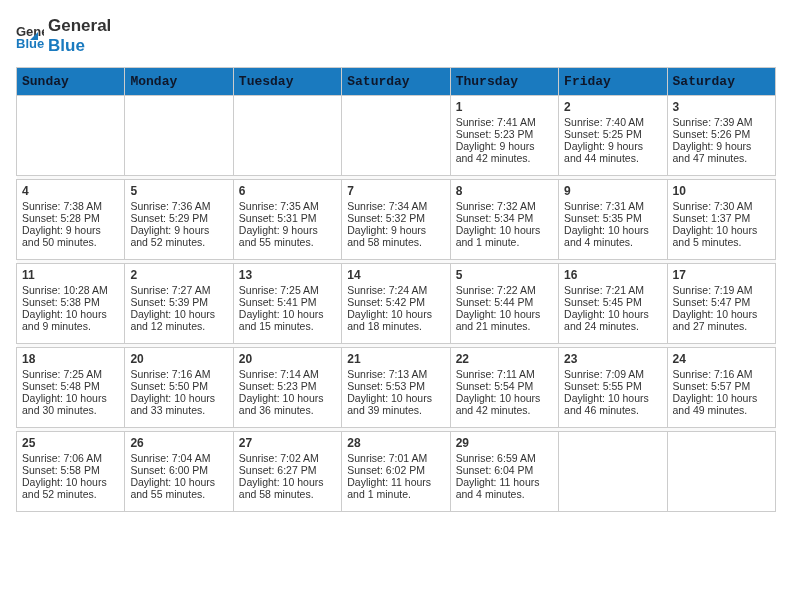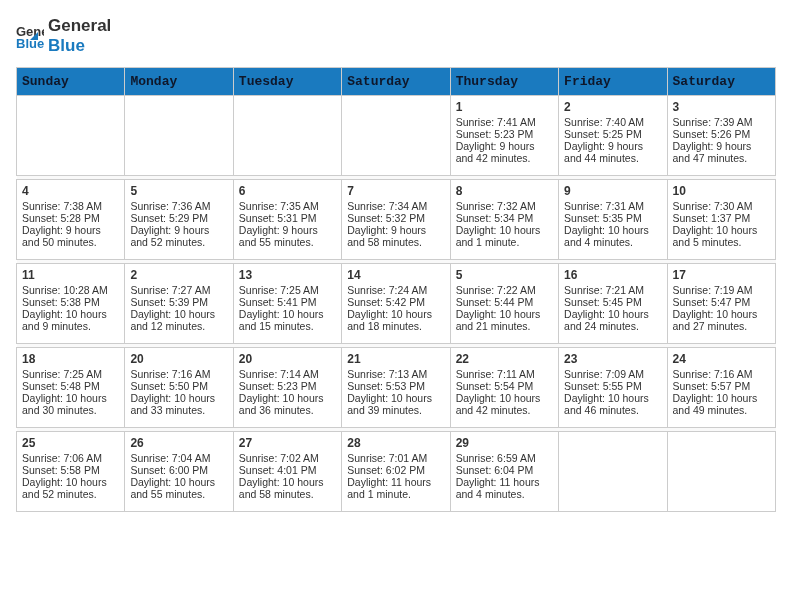--- a/index.html
+++ b/index.html
@@ -323,21 +323,21 @@
           <td>
             <span class="day-num">26</span>
             <div>Sunrise: 7:04 AM</div>
             <div>Sunset: 6:00 PM</div>
             <div>Daylight: 10 hours</div>
             <div>and 55 minutes.</div>
           </td>
           <td>
             <span class="day-num">27</span>
             <div>Sunrise: 7:02 AM</div>
-            <div>Sunset: 4:01 PM</div>
+            <div>Sunset: 6:27 PM</div>
             <div>Daylight: 10 hours</div>
             <div>and 58 minutes.</div>
           </td>
           <td>
             <span class="day-num">28</span>
             <div>Sunrise: 7:01 AM</div>
             <div>Sunset: 6:02 PM</div>
             <div>Daylight: 11 hours</div>
             <div>and 1 minute.</div>
           </td>

